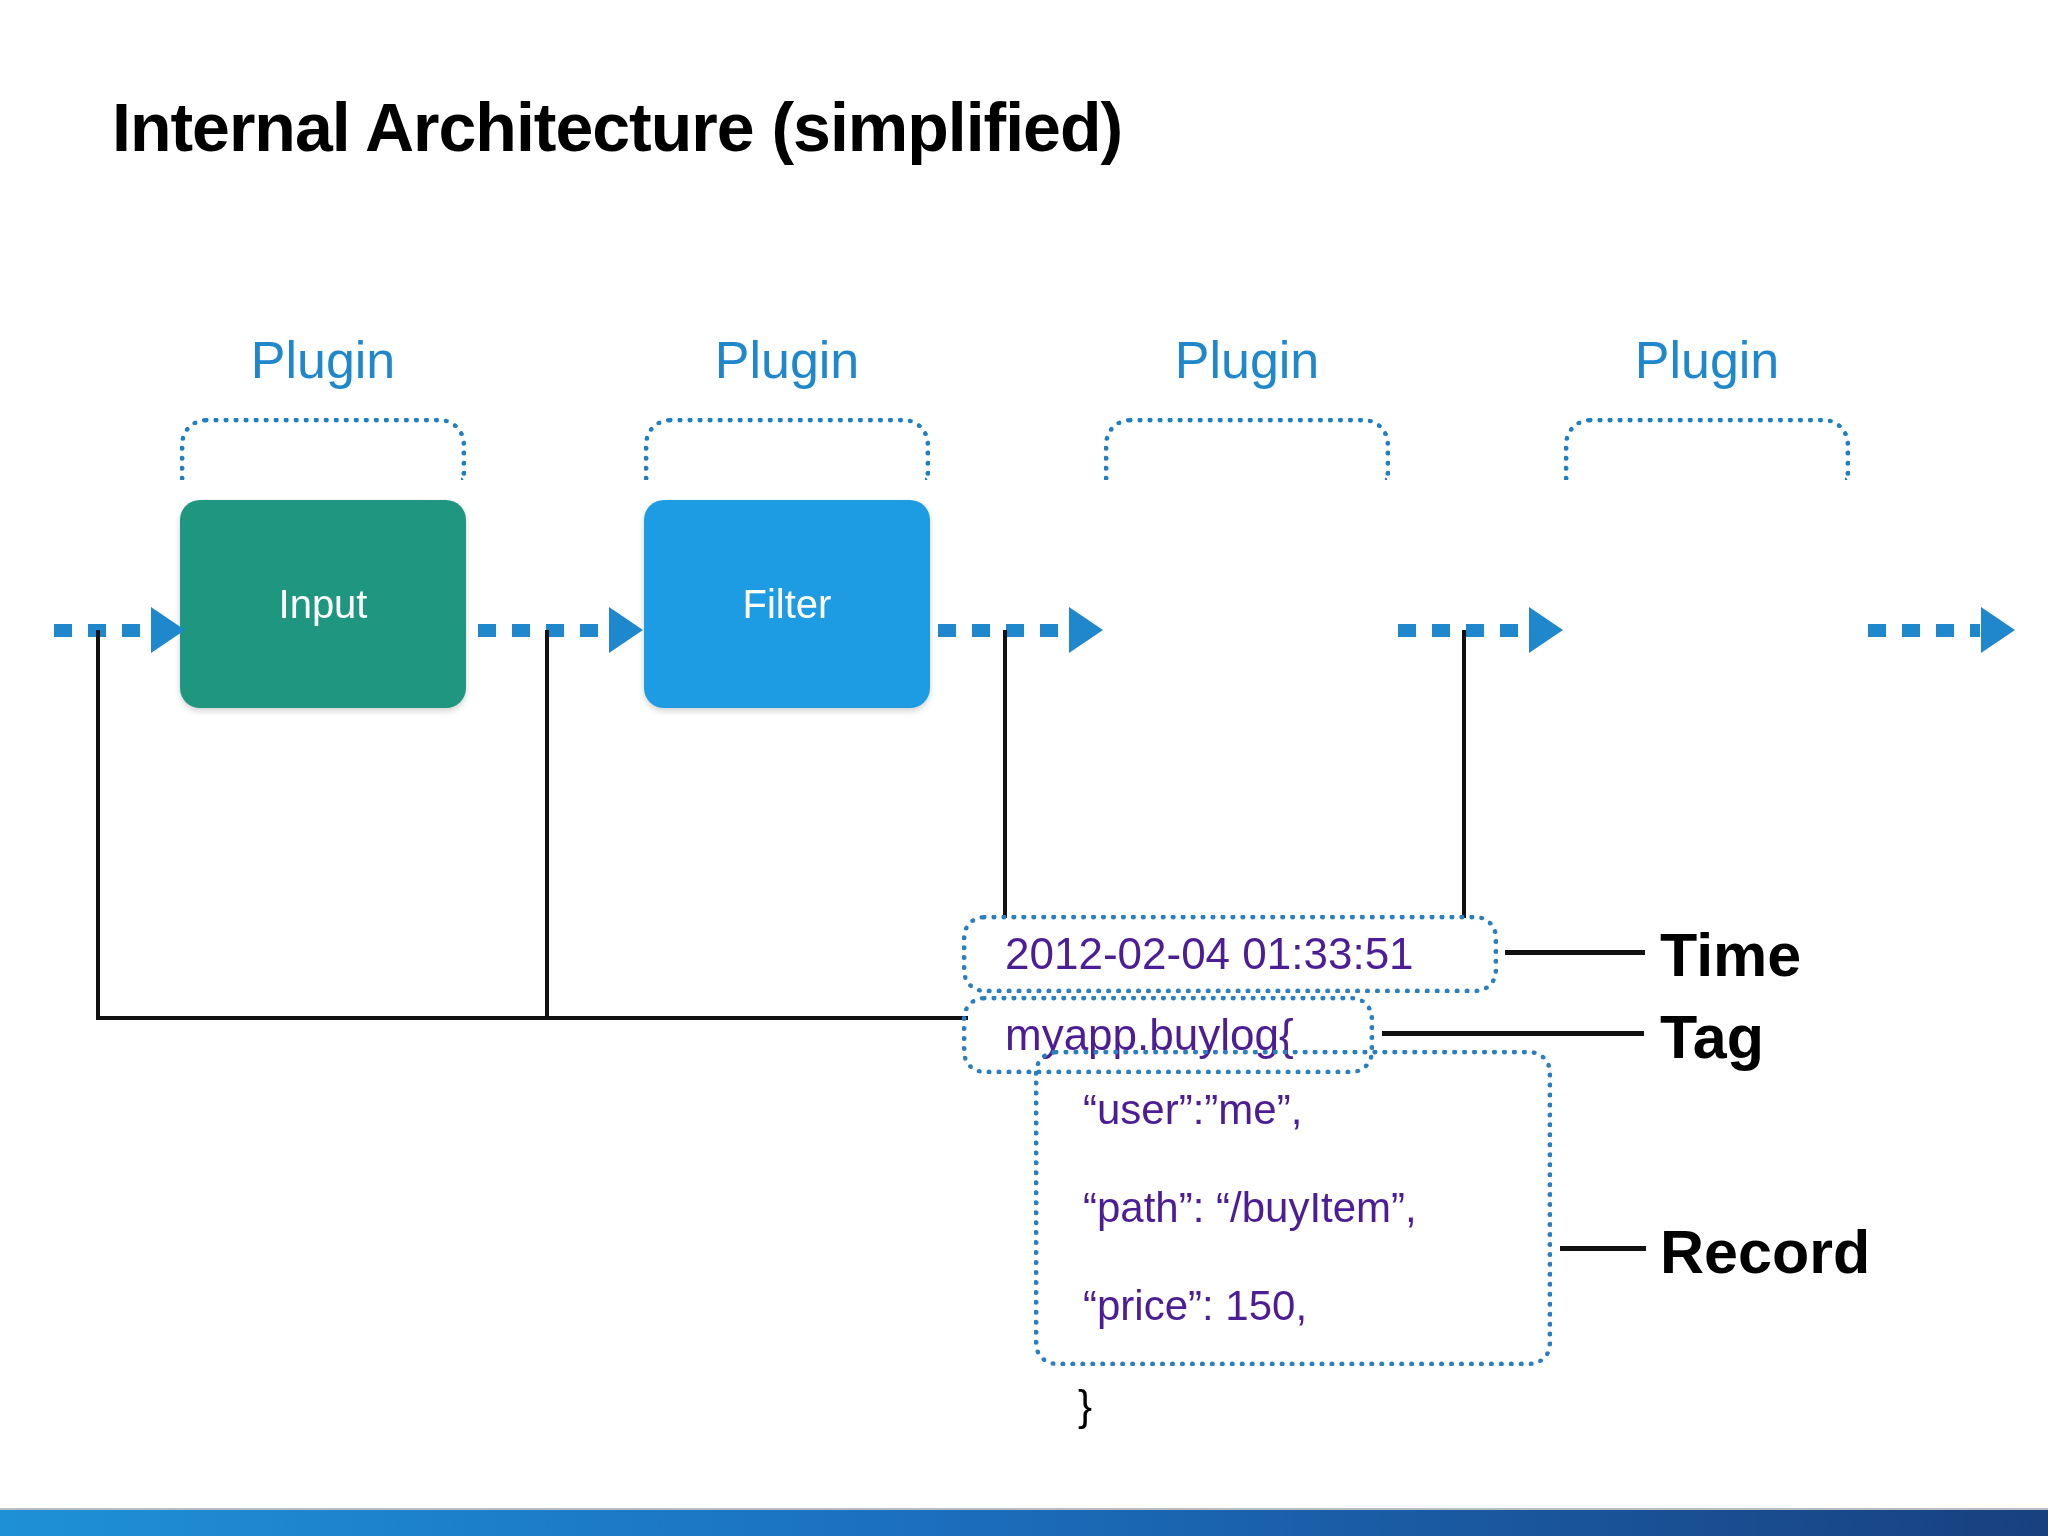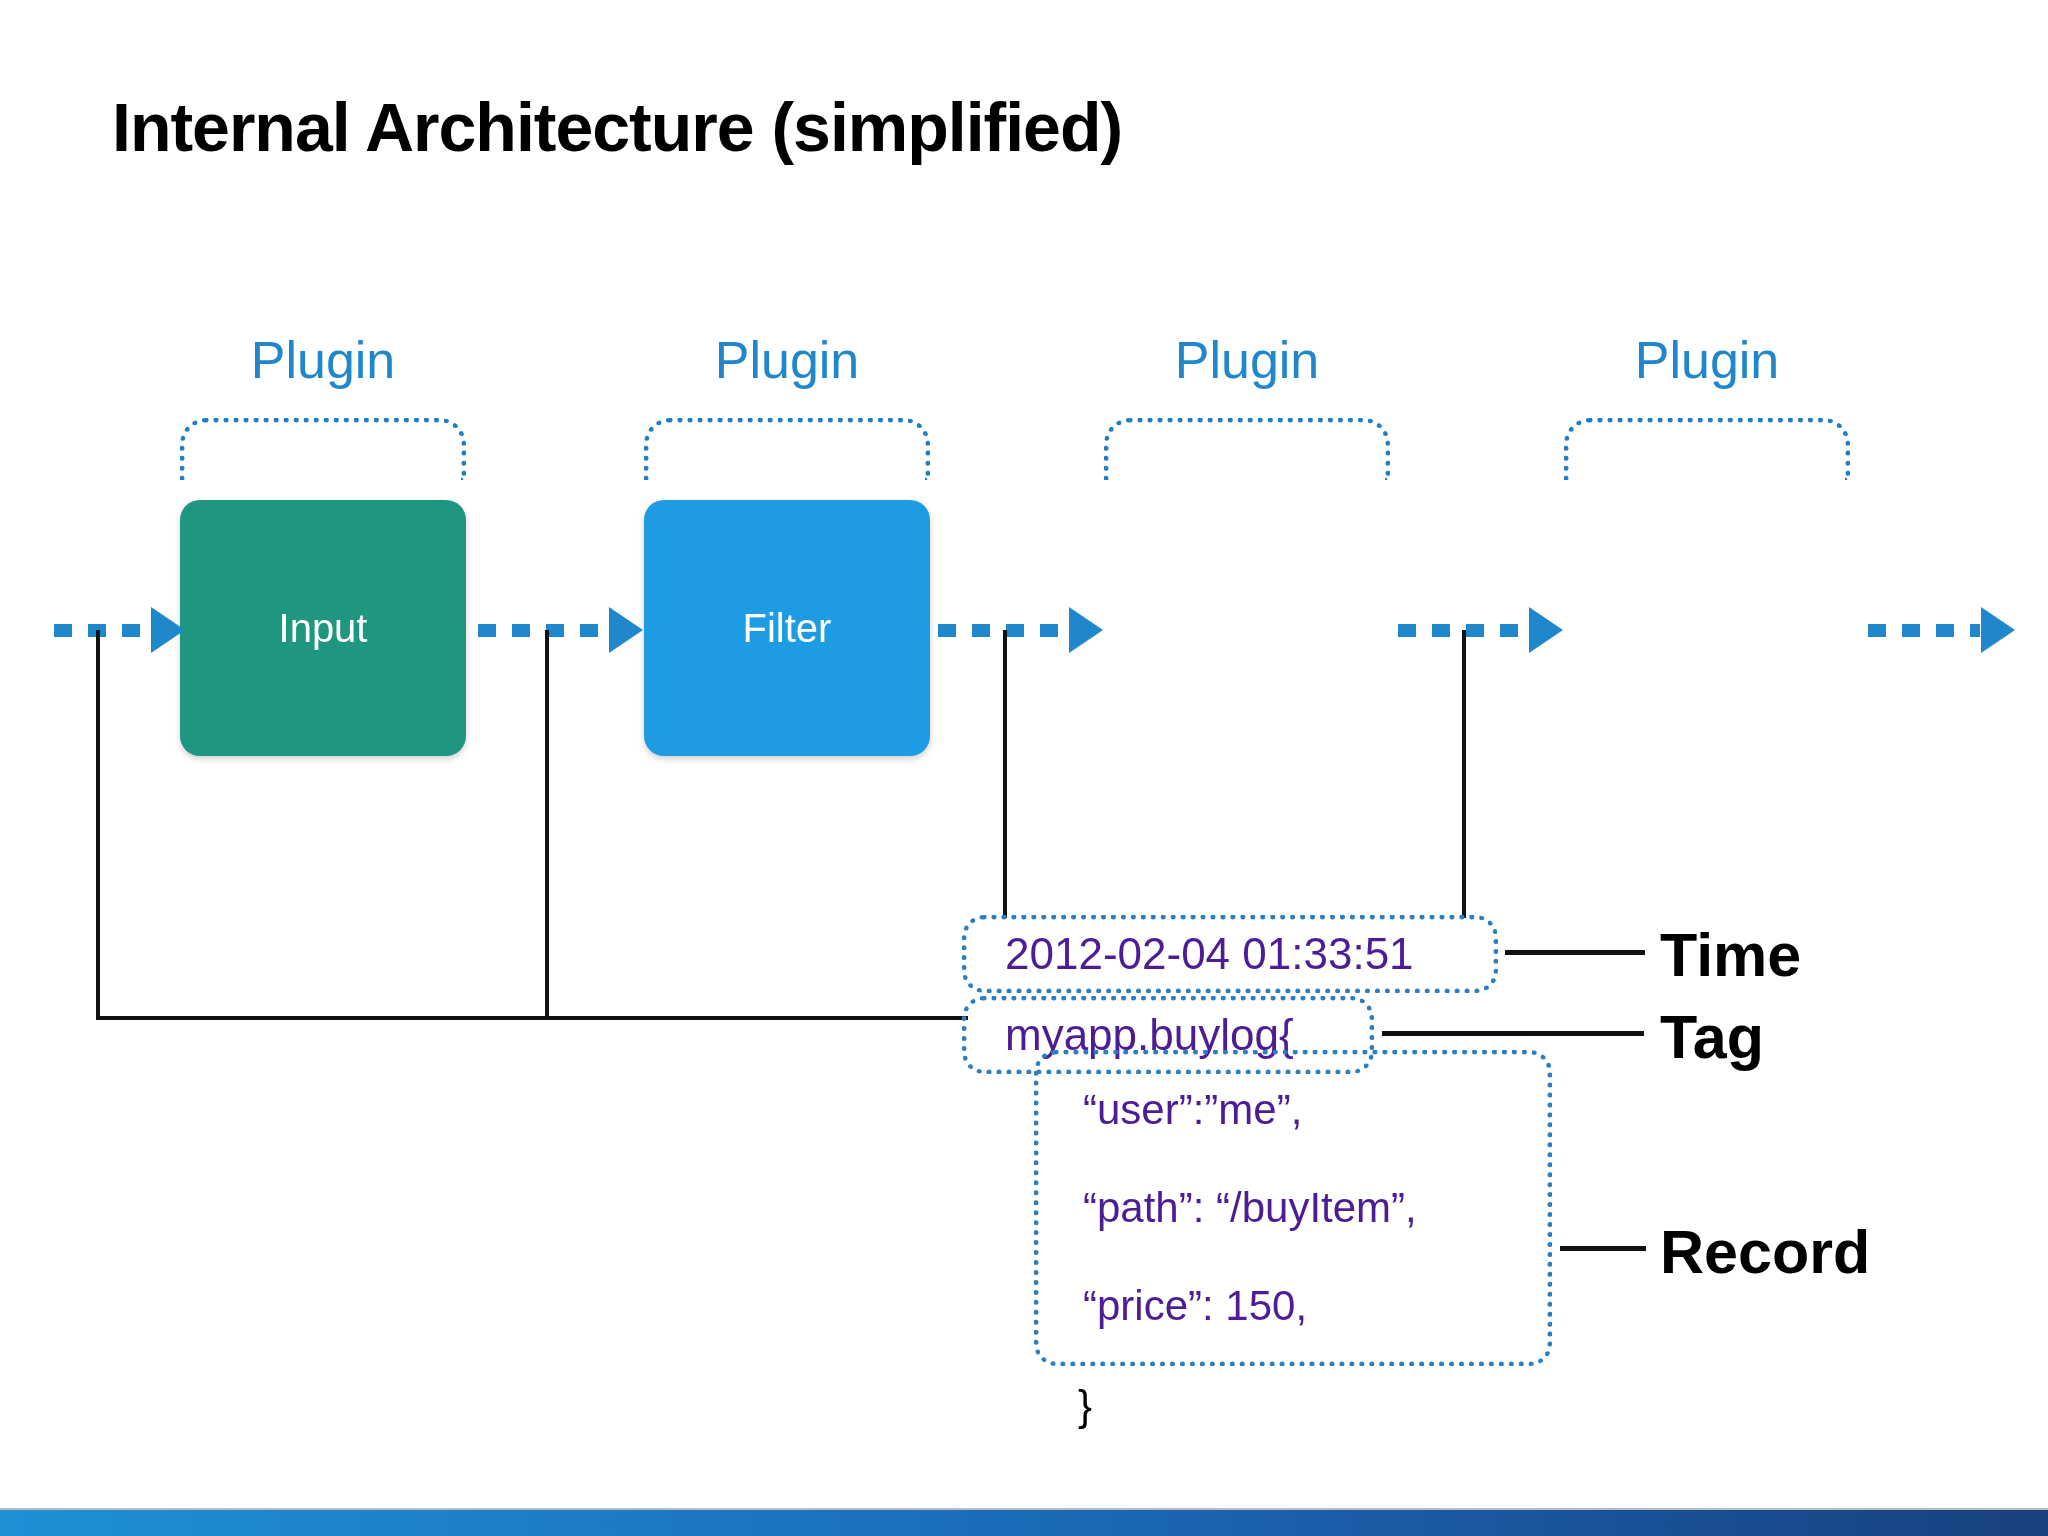--- a/index.html
+++ b/index.html
@@ -52,21 +52,21 @@
     border-top-left-radius: 26px;
     border-top-right-radius: 26px;
     box-sizing: border-box;
   }
 
   
   .stage-box {
     position: absolute;
     top: 500px;
     width: 286px;
-    height: 256px;
+    height: 208px;
     border-radius: 20px;
     display: flex;
     align-items: center;
     justify-content: center;
     color: #ffffff;
     font-size: 40px;
     box-shadow: 0 3px 6px rgba(0,0,0,0.18);
     box-sizing: border-box;
   }
 

